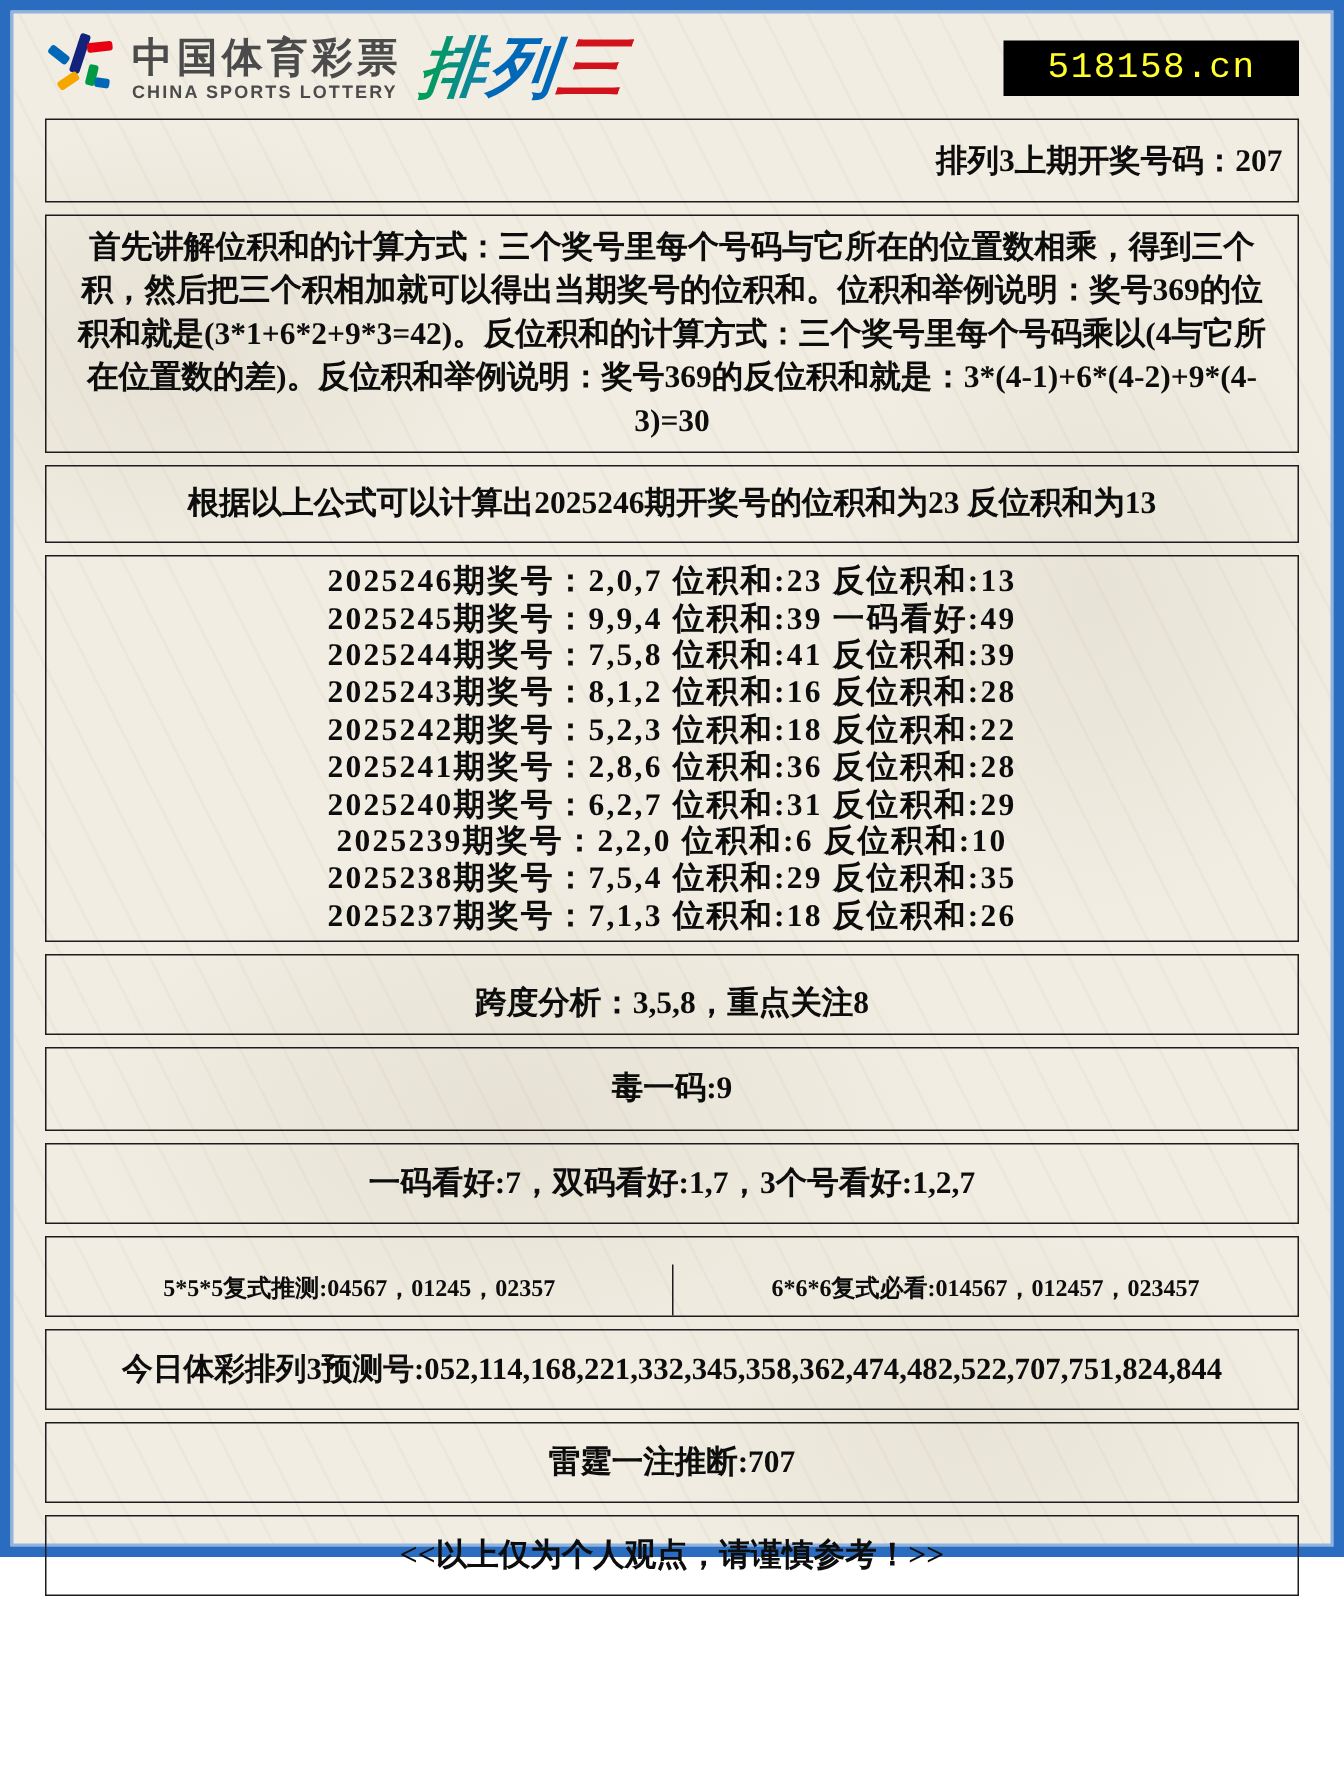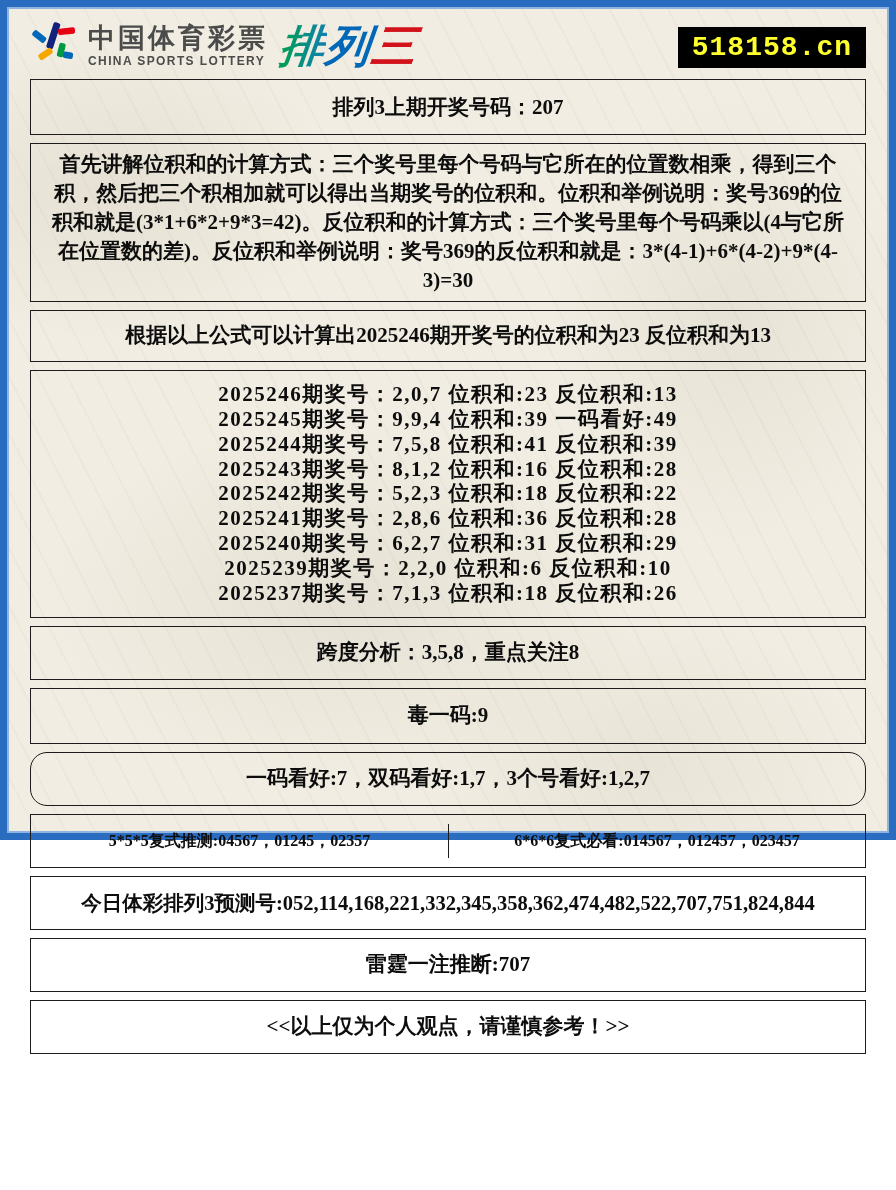--- a/index.html
+++ b/index.html
@@ -2,21 +2,21 @@
 <html><head>
 <meta charset="utf-8">
 <style>
   * { margin:0; padding:0; box-sizing:border-box; }
   html,body { width:896px; height:1190px; overflow:hidden; }
   body {
     font-family: "Liberation Serif", "DejaVu Serif", serif;
     color:#0d0d0d;
   }
   .frame {
-    width:896px; height:840px;
+    width:896px; height:1038px;
     border:7px solid #2a6cc0;
     box-shadow: inset 0 0 0 2px #8fb4e0;
     background-color:#f1ede2;
     background-image:
       radial-gradient(ellipse 320px 220px at 12% 22%, rgba(158,147,120,0.14), transparent 70%),
       radial-gradient(ellipse 260px 320px at 82% 38%, rgba(150,140,115,0.11), transparent 70%),
       radial-gradient(ellipse 420px 260px at 38% 72%, rgba(155,145,120,0.13), transparent 70%),
       radial-gradient(ellipse 320px 220px at 72% 92%, rgba(160,150,125,0.11), transparent 70%),
       repeating-linear-gradient(63deg, rgba(140,130,105,0.05) 0 2px, transparent 2px 26px);
     padding:10px 23px 0 23px;
@@ -30,53 +30,53 @@
   .brand-cn { font-family:"Liberation Sans","DejaVu Sans",sans-serif; font-size:27px; font-weight:bold; color:#4b4b4b; letter-spacing:3px; }
   .brand-en { font-family:"Liberation Sans","DejaVu Sans",sans-serif; font-size:12px; font-weight:bold; color:#4b4b4b; letter-spacing:1.4px; margin-top:3px; }
   .product { font-family:"Liberation Sans","DejaVu Sans",sans-serif; font-size:44px; font-weight:900; font-style:italic; letter-spacing:2px; transform:skewX(-6deg); margin-left:4px; line-height:50px; }
   .pc0 { color:#00a04e; background:linear-gradient(90deg,#00a04e,#0f7fb0); -webkit-background-clip:text; background-clip:text; -webkit-text-fill-color:transparent; }
   .pc1 { color:#0068b7; }
   .pc2 { color:#d2131c; text-shadow:0 0 0 #d2131c; }
   .badge {
     margin-top:10px;
     background:#000; color:#ffff2e;
     font-family:"Liberation Mono","DejaVu Sans Mono",monospace;
-    font-size:28px; font-weight:bold;
-    padding:5px 14px; letter-spacing:1px;
+    font-size:24px; font-weight:normal;
+    padding:5px 29px; letter-spacing:1px;
     text-decoration:none; display:inline-block;
   }
 
   
   .title {
     text-align:center; font-size:31.5px; font-weight:bold; color:#000;
     letter-spacing:0.5px; white-space:nowrap; margin:11px 0 13px 0;
   }
 
   
   .box {
     border:1px solid #1c1c1c;
     margin-bottom:8px;
     display:flex; flex-direction:column; justify-content:center;
     text-align:center;
     font-size:21px; font-weight:bold;
     line-height:1.38;
     padding:4px 10px;
   }
-  .b1  { min-height:56px; }
+  .b1  { min-height:56px;text-align:right; }
   .b2  { min-height:118px; padding:6px 13px; }
   .b3  { min-height:52px; }
   .b4  { min-height:248px; letter-spacing:1.5px; }
   .b4 .row { line-height:24.8px; white-space:nowrap; }
   .b5  { min-height:62px; }
-  .cols { flex-direction:row; padding:0; align-items:center; }
+  .cols { flex-direction:row; padding:0; align-items:flex-end; }
   .cols .cell { flex:1 1 50%; display:flex; align-items:center; justify-content:center; padding:6px 8px; min-height:100%; }
   .cols .cell + .cell { border-left:1px solid #1c1c1c; }
   .b6  { min-height:54px; }
   .b7  { min-height:56px; }
-  .b8  { min-height:54px;border-radius:17px; }
+  .b8  { min-height:54px; }
   .b9  { min-height:54px; font-size:16px; }
   .b10 { min-height:54px; white-space:nowrap; font-size:20.5px; }
   .b11 { min-height:54px; }
   .b12 { min-height:54px; }
 </style>
 </head>
 <body>
 
 <div class="frame">
 
@@ -115,20 +115,21 @@
   <div class="box b4">
     <div>
         <div class="row">2025246期奖号：2,0,7 位积和:23 反位积和:13</div>
         <div class="row">2025245期奖号：9,9,4 位积和:39 一码看好:49</div>
         <div class="row">2025244期奖号：7,5,8 位积和:41 反位积和:39</div>
         <div class="row">2025243期奖号：8,1,2 位积和:16 反位积和:28</div>
         <div class="row">2025242期奖号：5,2,3 位积和:18 反位积和:22</div>
         <div class="row">2025241期奖号：2,8,6 位积和:36 反位积和:28</div>
         <div class="row">2025240期奖号：6,2,7 位积和:31 反位积和:29</div>
         <div class="row">2025239期奖号：2,2,0 位积和:6 反位积和:10</div>
+        <div class="row">2025238期奖号：7,5,4 位积和:29 反位积和:35</div>
         <div class="row">2025237期奖号：7,1,3 位积和:18 反位积和:26</div>
       </div>
   </div>
 
 
   <div class="box cols b6">
     <div class="cell">
       <span>跨度分析：3,5,8，重点关注8</span>
     </div>
   </div>

